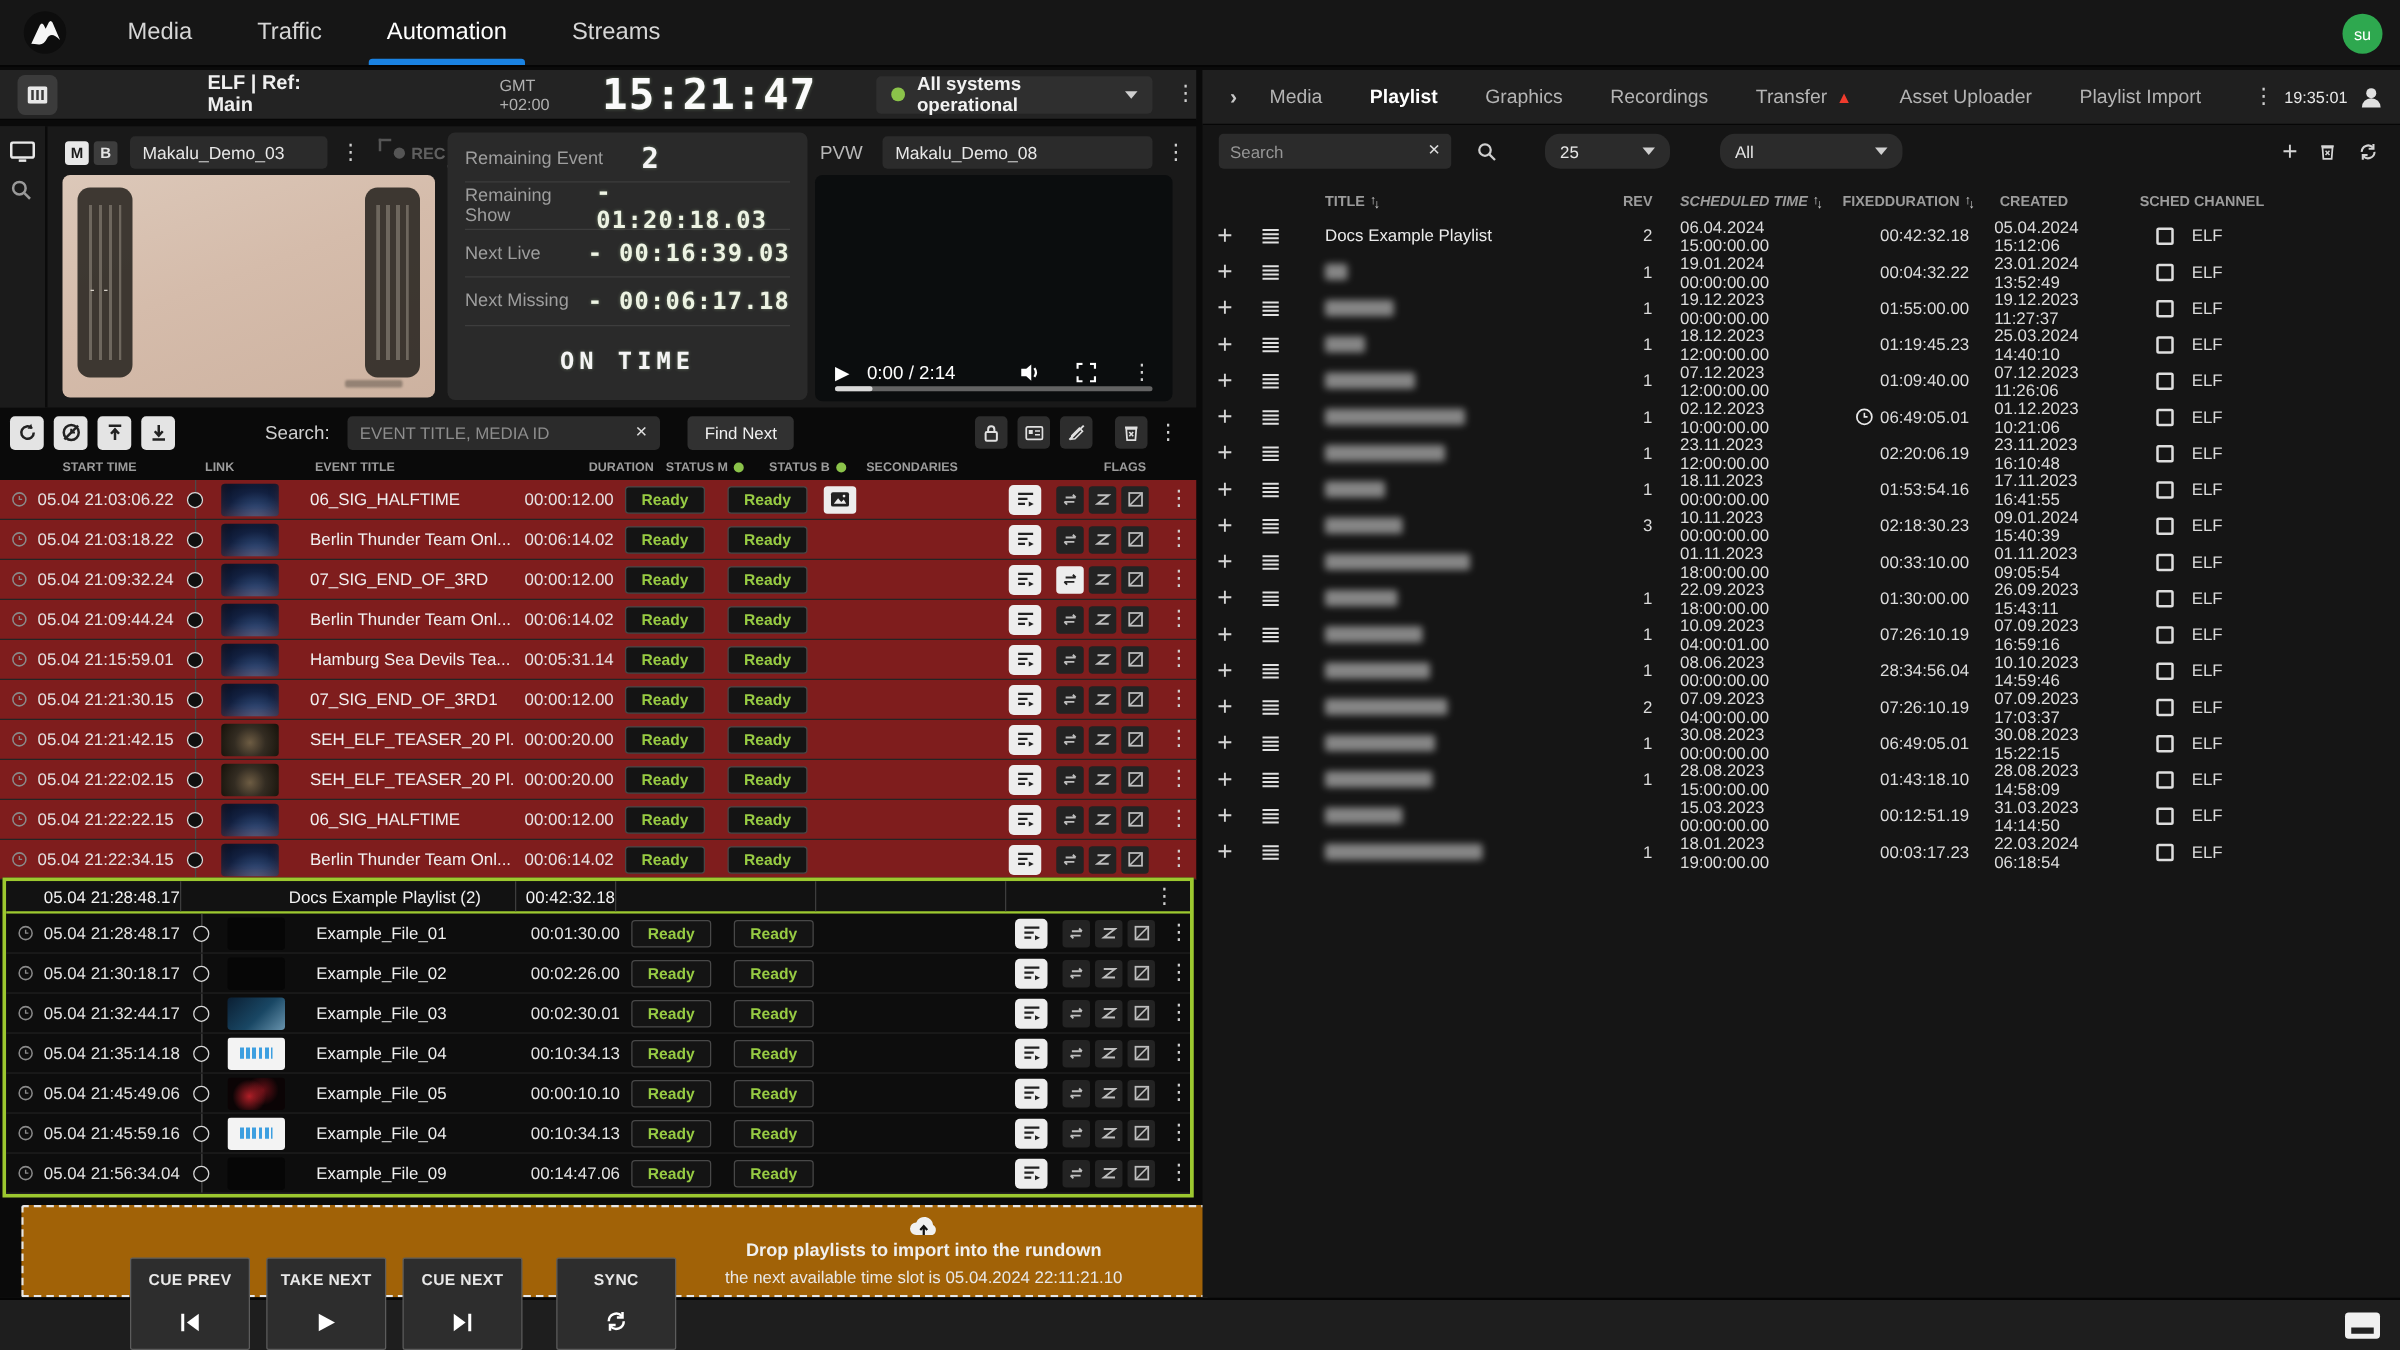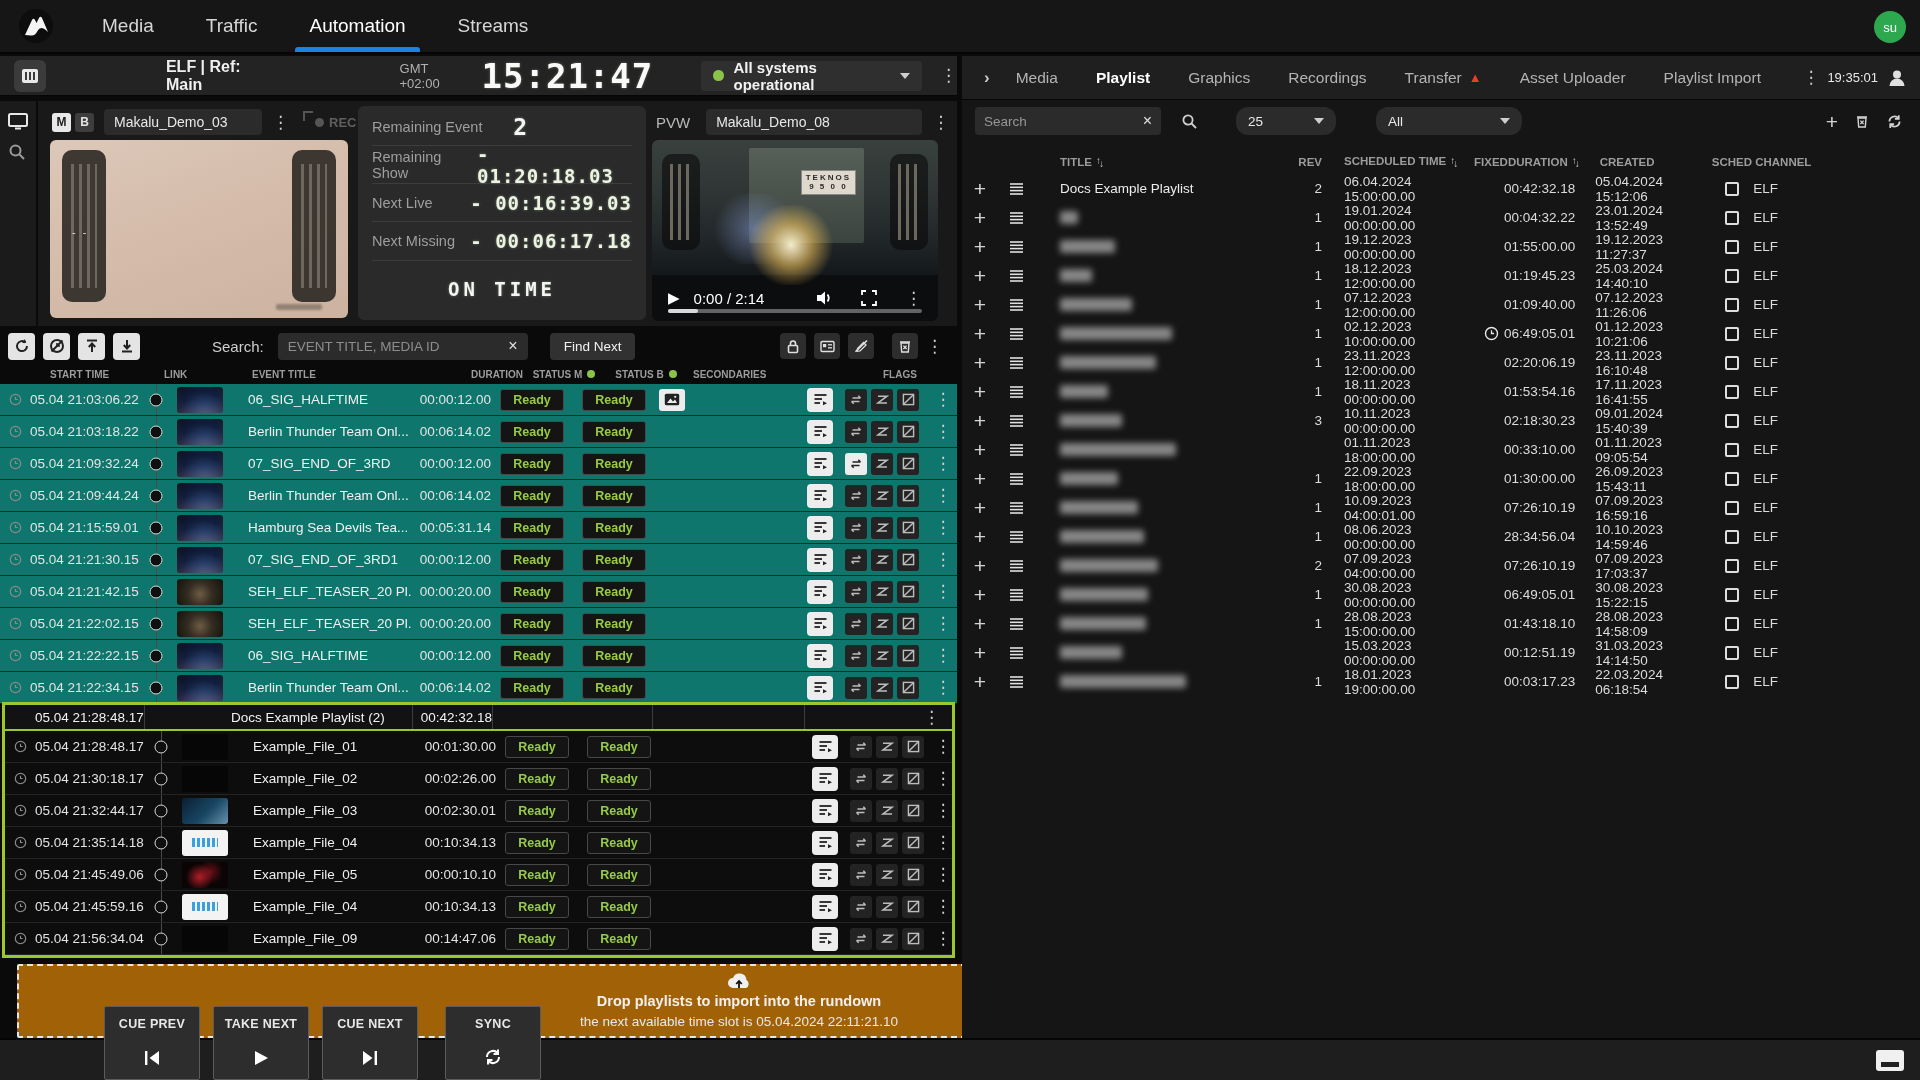--- a/index.html
+++ b/index.html
@@ -109,21 +109,21 @@
     padding:0 14px;margin-left:22px;cursor:pointer;}
   #toolbar .right{margin-left:auto;display:flex;align-items:center;gap:8px;margin-right:14px;}
   .dbtn{width:26px;height:26px;background:#2d2d2d;border-radius:4px;display:flex;align-items:center;
     justify-content:center;cursor:pointer;}
   
   #colheader{position:absolute;left:0;top:364px;width:957px;height:20px;display:flex;align-items:center;
     font-size:10px;color:#9c9c9c;font-weight:bold;}
   .hc{display:flex;align-items:center;gap:5px;}
   .hdot{width:8px;height:8px;border-radius:50%;background:#8bc34a;}
   #rundown-body{position:absolute;left:0;top:384px;width:957px;}
-  .r-row{height:32px;display:flex;align-items:center;border-bottom:1px solid #242424;background:#0f766e;font-size:13.5px;}
+  .r-row{height:32px;display:flex;align-items:center;border-bottom:1px solid #242424;background:#7f1d1d;font-size:13.5px;}
   .c-clock{flex:0 0 30px;display:flex;justify-content:center;color:#8a8a8a;}
   .c-start{flex:0 0 114px;color:#e3e3e3;}
   .c-link{flex:0 0 24px;position:relative;height:100%;}
   .c-link i.line{position:absolute;left:50%;top:0;bottom:0;width:1px;background:#4a4a4a;}
   .c-link i.circ{position:absolute;left:50%;top:50%;transform:translate(-50%,-50%);width:13px;height:13px;
     border:1.5px solid #d9d9d9;border-radius:50%;background:#0f0f0f;}
   .c-thumb{flex:0 0 64px;display:flex;justify-content:center;}
   .th{width:46px;height:26px;border-radius:3px;}
   .th-globe{background:radial-gradient(circle at 60% 125%,#51749f 0%,#2d4773 32%,#122040 62%,#070d1e 100%);
     box-shadow:inset 0 -4px 8px rgba(120,60,60,.35);}
@@ -206,21 +206,21 @@
   .pc-sched{flex:0 0 156px;padding-left:22px;}
   .pc-fixed{flex:0 0 26px;display:flex;justify-content:center;color:#e8e8e8;}
   .pc-dur{flex:0 0 62px;text-align:right;}
   .pc-created{flex:0 0 136px;padding-left:20px;}
   .pc-check{flex:0 0 42px;display:flex;justify-content:center;}
   .cb{width:14px;height:14px;border:2px solid #dedede;border-radius:2px;cursor:pointer;}
   .pc-chan{flex:1;}
   
   #rcolheader .h-title{flex:0 0 262px;padding-left:26px;margin-left:72px;display:flex;align-items:center;}
   #rcolheader .h-rev{flex:0 0 26px;text-align:right;}
-  #rcolheader .h-sched{flex:0 0 156px;padding-left:22px;display:flex;align-items:flex-start;}
+  #rcolheader .h-sched{flex:0 0 156px;padding-left:22px;display:flex;align-items:center;font-style:italic;}
   #rcolheader .h-fixed{flex:0 0 26px;text-align:center;margin-left:-4px;}
   #rcolheader .h-dur{flex:0 0 70px;text-align:right;display:flex;align-items:center;justify-content:flex-end;}
   #rcolheader .h-created{flex:0 0 128px;padding-left:20px;}
   #rcolheader .h-chan{flex:1;padding-left:4px;}
   
   #colheader .h-start{flex:0 0 114px;margin-left:50px;}
   #colheader .h-link{flex:0 0 88px;}
   #colheader .h-title2{flex:0 0 196px;}
   #colheader .h-dur2{flex:0 0 75px;text-align:right;justify-content:flex-end;}
   #colheader .h-sm{flex:0 0 82px;justify-content:center;}
@@ -325,32 +325,20 @@
     <div id="ontime" class="lcd">ON TIME</div>
   </div>
 
   <div class="ctl-row" id="pvw-ctl">
     <span id="pvw-label">PVW</span>
     <input class="chan-input" style="width: 216px;" value="Makalu_Demo_08">
     <span class="vdots" style="margin-left:10px">⋮</span>
   </div>
 
   <div id="pvw-player">
-    <div id="pvw-video">
-      <div id="pvw-machine"></div>
-      <div id="pvw-sign"><span>TEKNOS</span><br><span>9 5 0 0</span></div>
-      <div id="pvw-smoke"></div>
-        <div id="pvw-spark"></div>
-      <div class="vu l">
-          <i class="bars"></i>
-        </div>
-      <div class="vu r">
-          <i class="bars"></i>
-        </div>
-    </div>
     <div id="pvw-bar">
       <span id="pvw-play">▶</span>
       <span id="pvw-time">0:00 / 2:14</span>
       <span class="sp"></span>
       <svg width="18" height="16" viewBox="0 0 18 16">
         <polygon points="2,5 6,5 10,1.5 10,14.5 6,11 2,11" fill="#fff"></polygon>
           <path d="M12.5 4.5 Q15 8 12.5 11.5" stroke="#fff" stroke-width="1.8" fill="none"></path>
       </svg>
       <svg width="16" height="16" viewBox="0 0 16 16" style="margin-left:14px">
         <path d="M1 5 V1 H5 M11 1 H15 V5 M15 11 V15 H11 M5 15 H1 V11" stroke="#fff" stroke-width="1.8" fill="none"></path>

